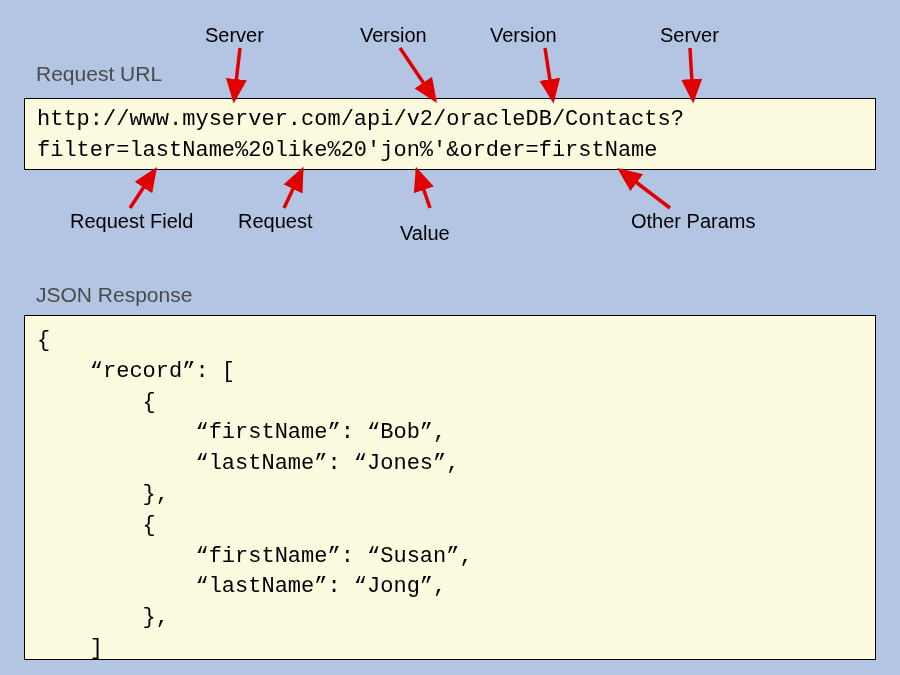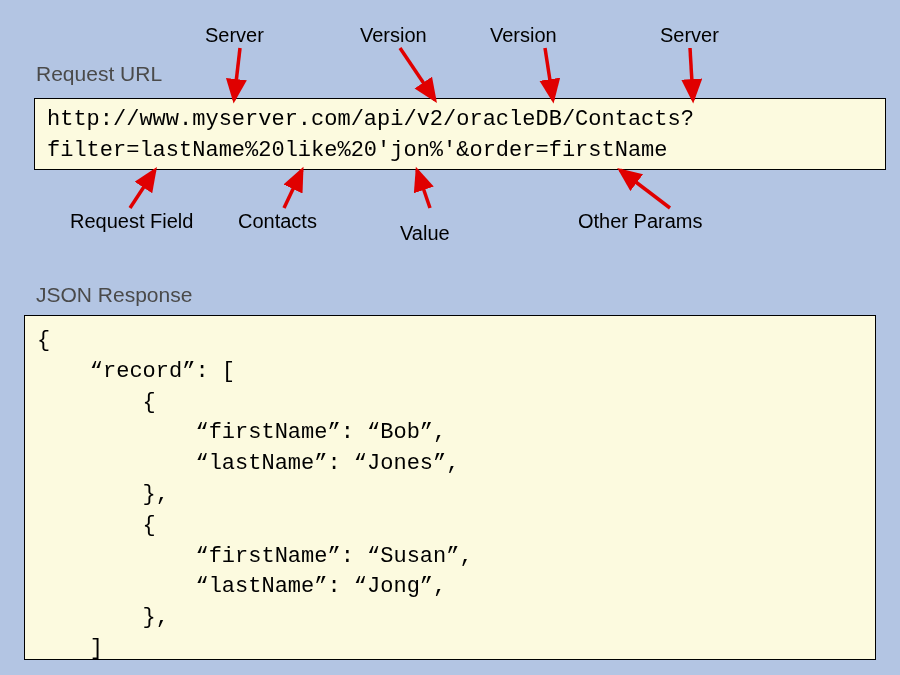--- a/index.html
+++ b/index.html
@@ -53,21 +53,21 @@
 </style>
 </head>
 <body>
 
 <div class="stage">
 
   <div class="section-label" style="left:36px; top:62px;">Request URL</div>
 
   <div class="section-label" style="left:36px; top:283px;">JSON Response</div>
 
-  <div class="box" style="left:24px; top:98px; width:852px; height:72px; padding-top:6px;margin-left:10px;"><span>http://www.myserver.com/api/v2/oracleDB/Contacts?</span>
+  <div class="box" style="left:24px; top:98px; width:852px; height:72px; padding-top:6px;"><span>http://www.myserver.com/api/v2/oracleDB/Contacts?</span>
 <span>filter=lastName%20like%20'jon%'&amp;order=firstName</span></div>
 
   <div class="box" style="left:24px; top:315px; width:852px; height:345px;">{
     “record”: [
         {
             “firstName”: “Bob”,
             “lastName”: “Jones”,
         },
         {
             “firstName”: “Susan”,
@@ -75,23 +75,23 @@
         },
     ]
 }</div>
 
   <div class="anno" style="left:205px; top:24px;">Server</div>
   <div class="anno" style="left:360px; top:24px;">Version</div>
   <div class="anno" style="left:490px; top:24px;">Version</div>
   <div class="anno" style="left:660px; top:24px;">Server</div>
 
   <div class="anno" style="left:70px; top:210px;">Request Field</div>
-  <div class="anno" style="left:238px; top:210px;">Contacts</div>
+  <div class="anno" style="left:238px; top:210px;">Request</div>
   <div class="anno" style="left:400px; top:222px;">Value</div>
-  <div class="anno" style="left:578px; top:210px;">Other Params</div>
+  <div class="anno" style="left:631px; top:210px;">Other Params</div>
 
   <svg class="arrows">
     <defs>
       <marker id="ah" markerWidth="10" markerHeight="10" refX="6" refY="3" orient="auto" markerUnits="strokeWidth">
         <path d="M0,0 L7,3 L0,6 Z" fill="#e00000"></path>
       </marker>
     </defs>
 
     <line x1="240" y1="48" x2="234" y2="100" stroke="#e00000" stroke-width="3.5" marker-end="url(#ah)"></line>
     <line x1="400" y1="48" x2="435" y2="100" stroke="#e00000" stroke-width="3.5" marker-end="url(#ah)"></line>

